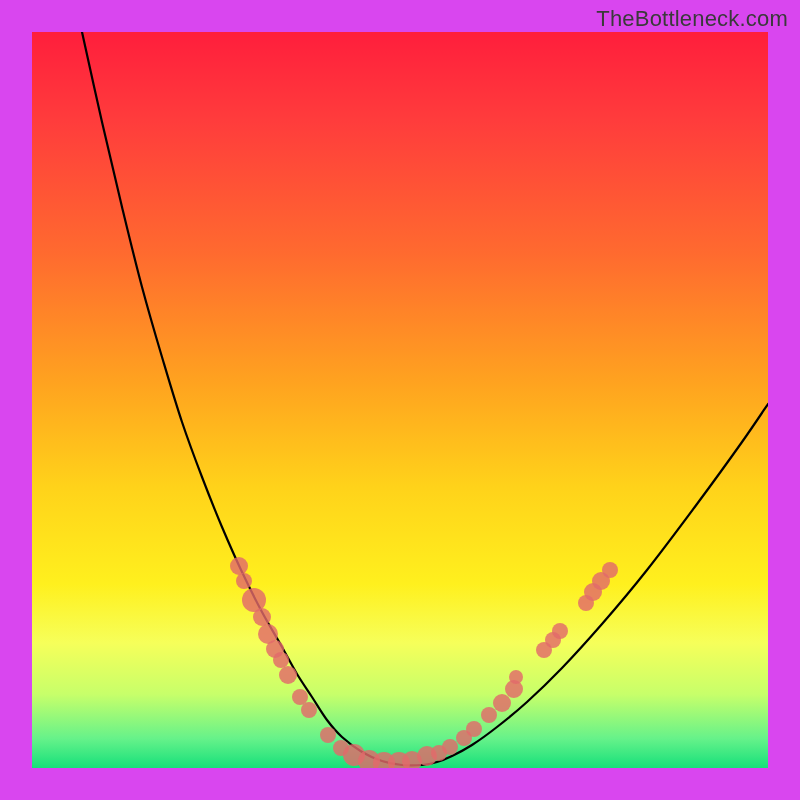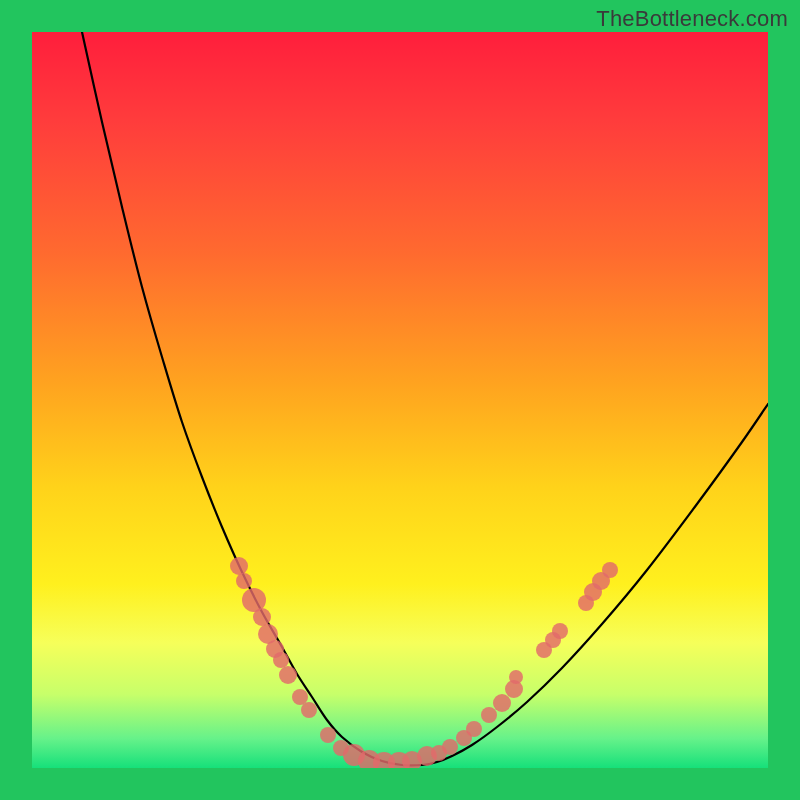--- a/index.html
+++ b/index.html
@@ -10,21 +10,21 @@
     background: #000;
     overflow: hidden;
     font-family: Arial, Helvetica, sans-serif;
   }
   .frame {
     position: absolute;
     left: 0;
     top: 0;
     width: 800px;
     height: 800px;
-    background: #22c55e;
+    background: #d946ef;
   }
   .plot {
     position: absolute;
     left: 32px;
     top: 32px;
     width: 736px;
     height: 736px;
     
     background: linear-gradient(
       to bottom,

